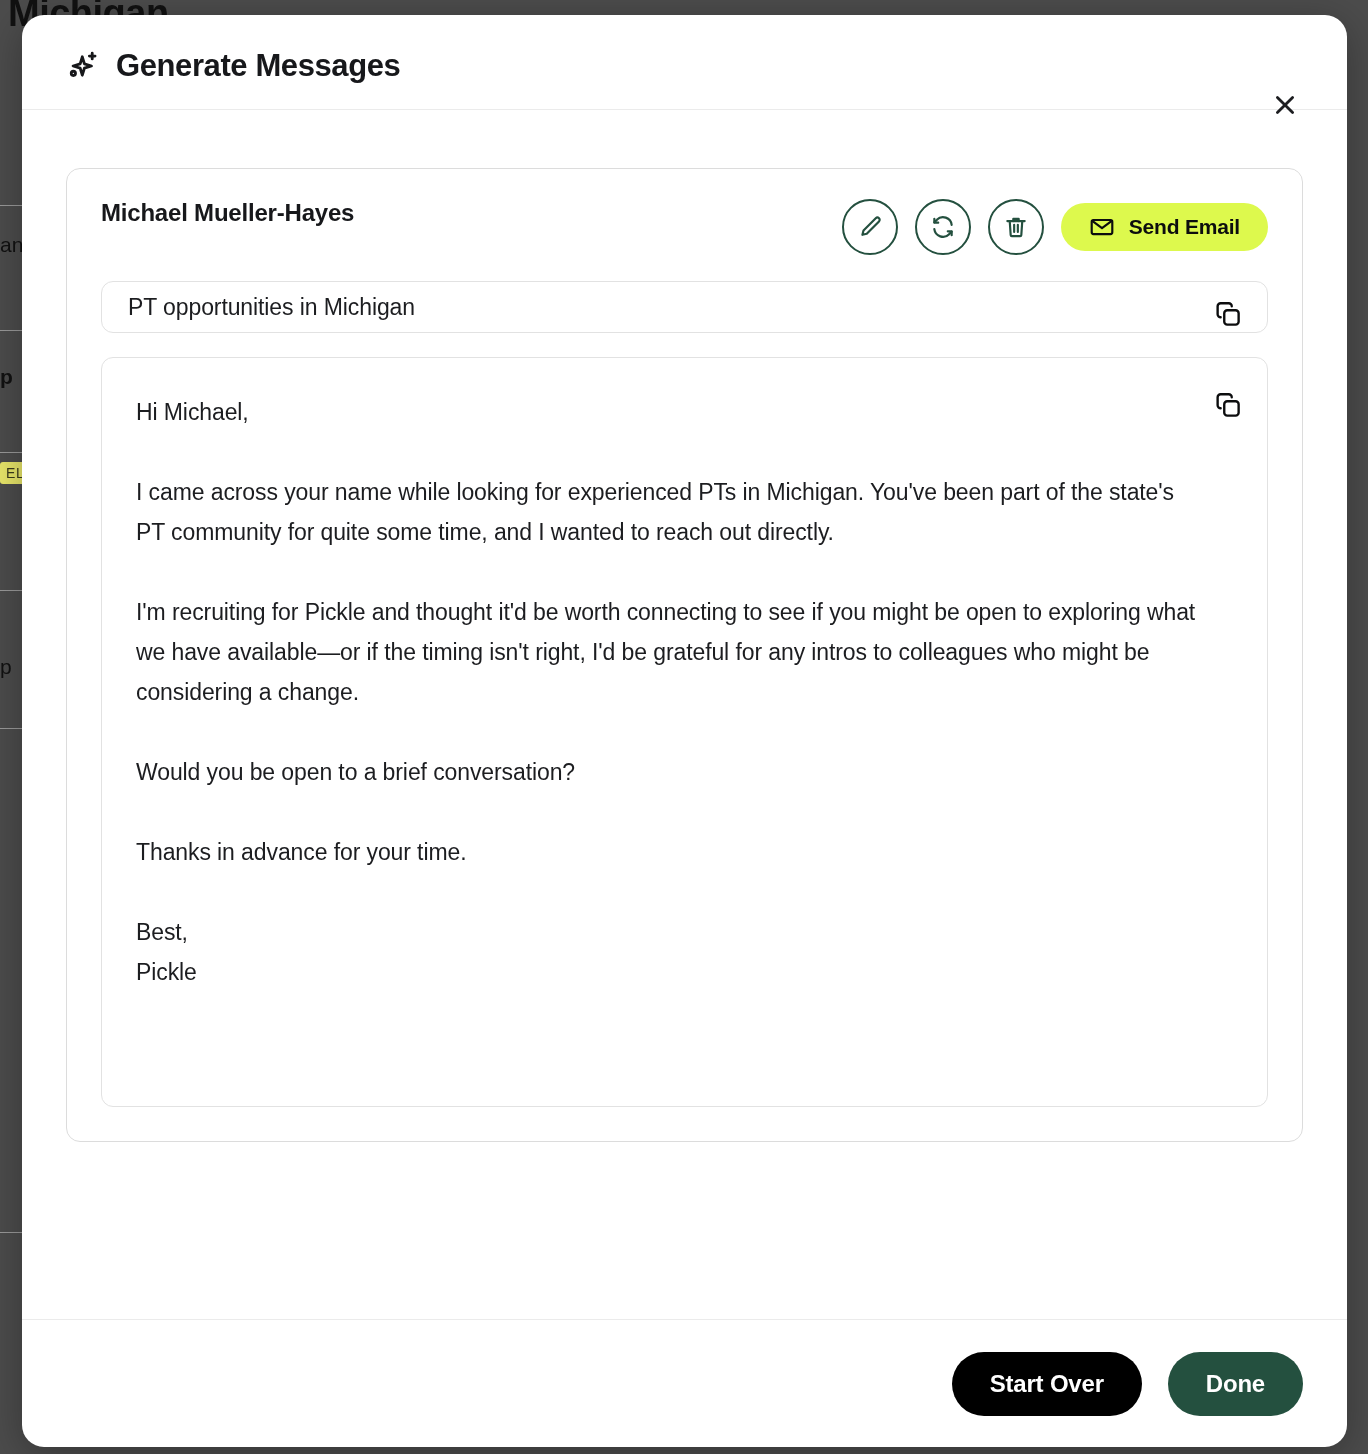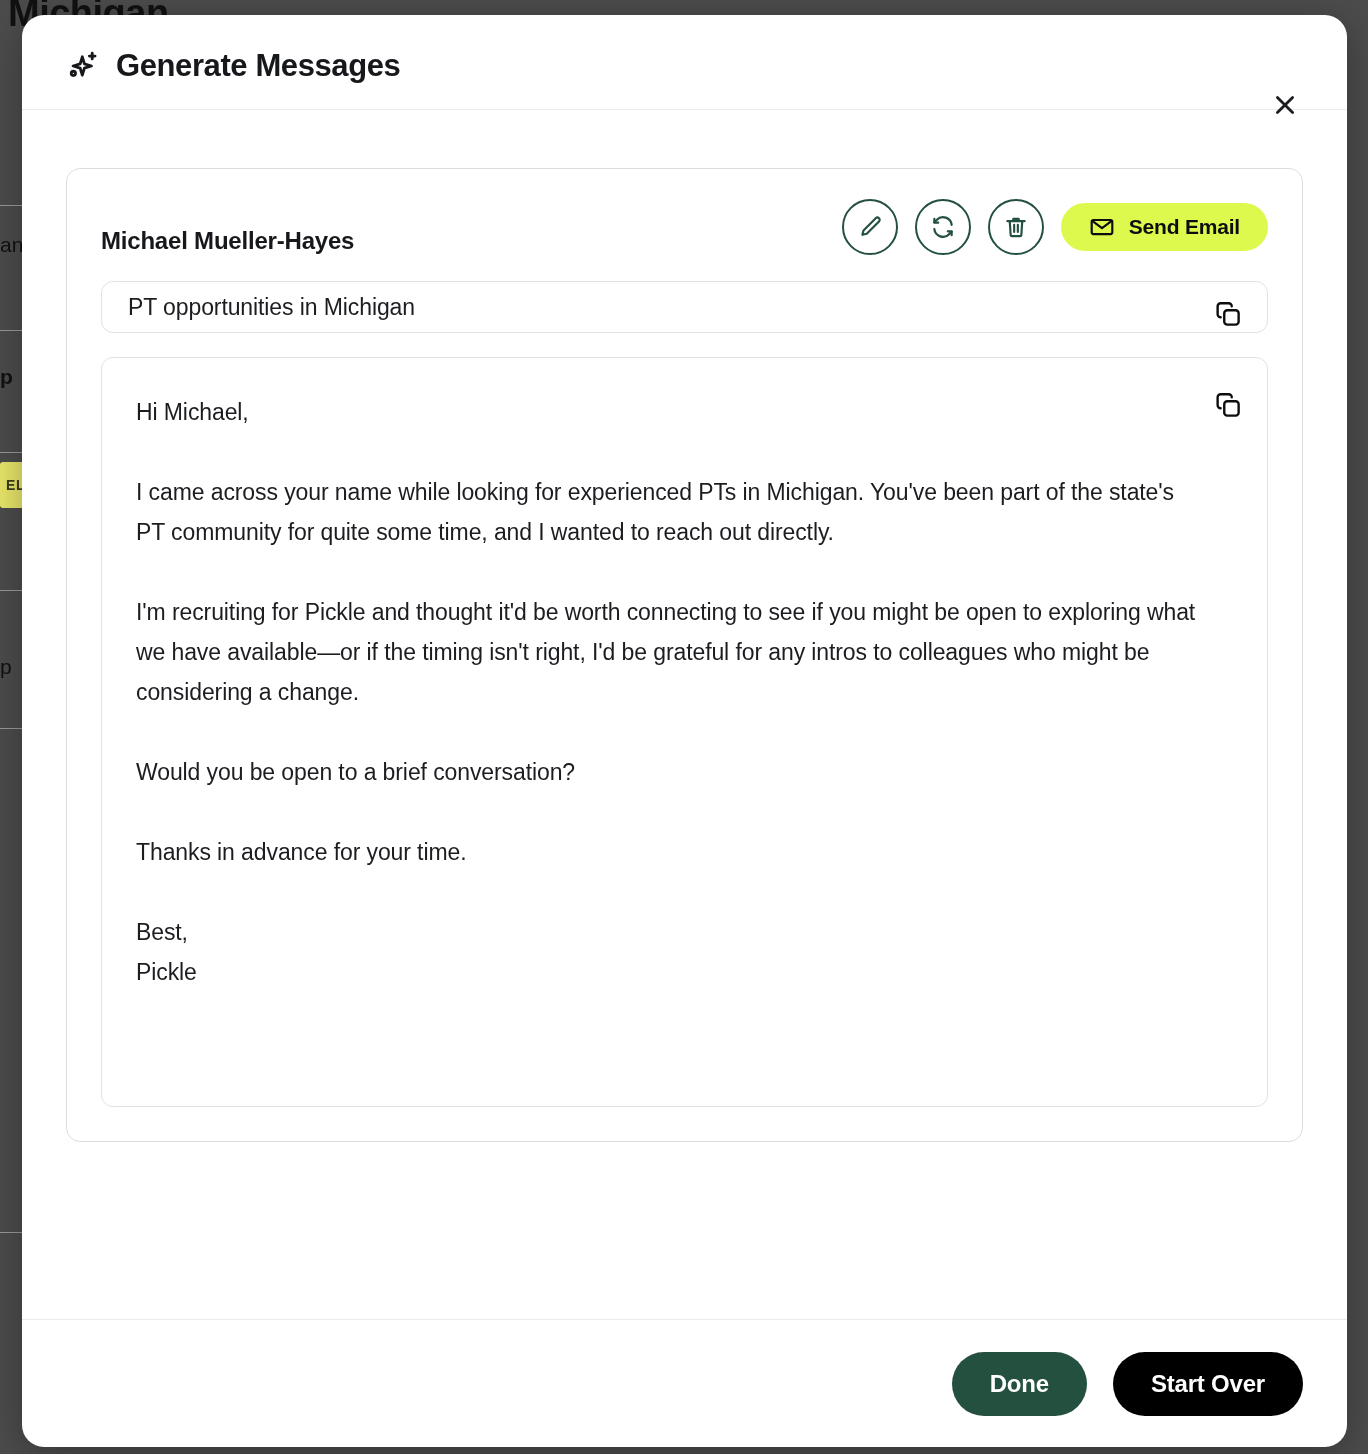--- a/index.html
+++ b/index.html
@@ -45,25 +45,25 @@
     position: absolute;
     left: 0;
     font-size: 21px;
     color: #111;
     white-space: nowrap;
   }
   .bg-frag.bold { font-weight: 700; }
   .bg-pill {
     position: absolute;
     left: 0;
-    padding: 15px 6px;
+    padding: 3px 6px;
     background: #e9e76a;
     color: #3b3b1c;
     font-size: 14px;
-    font-weight: 700;
+    font-weight: 400;
     letter-spacing: 0.6px;
     border-radius: 3px;
   }
 
   
   .modal {
     position: absolute;
     left: 22px;
     top: 15px;
     width: 1325px;
@@ -131,21 +131,21 @@
   }
 
   .candidate-card {
     border: 1px solid #dcdcdc;
     border-radius: 14px;
     padding: 30px 34px 34px 34px;
   }
 
   .card-head {
     display: flex;
-    align-items: flex-end;
+    align-items: flex-start;
     justify-content: space-between;
     margin-bottom: 26px;
   }
   .candidate-name {
     font-size: 24px;
     font-weight: 700;
     color: #17181b;
     letter-spacing: -0.2px;
   }
   .card-actions {
@@ -368,17 +368,17 @@
             <rect x="9" y="9" width="11.5" height="11.5" rx="2.4"></rect>
             <path d="M15 5.8a2.4 2.4 0 0 0-2.4-2.4H6.1A2.4 2.4 0 0 0 3.7 5.8v6.4A2.4 2.4 0 0 0 6.1 14.6"></path>
           </svg>
         </button>
       </div>
 
     </div>
   </div>
 
   <div class="modal-footer">
+    <button class="footer-btn btn-start-over">Start Over</button>
     <button class="footer-btn btn-done">Done</button>
-    <button class="footer-btn btn-start-over">Start Over</button>
   </div>
 
 </div>
 
 </body></html>

